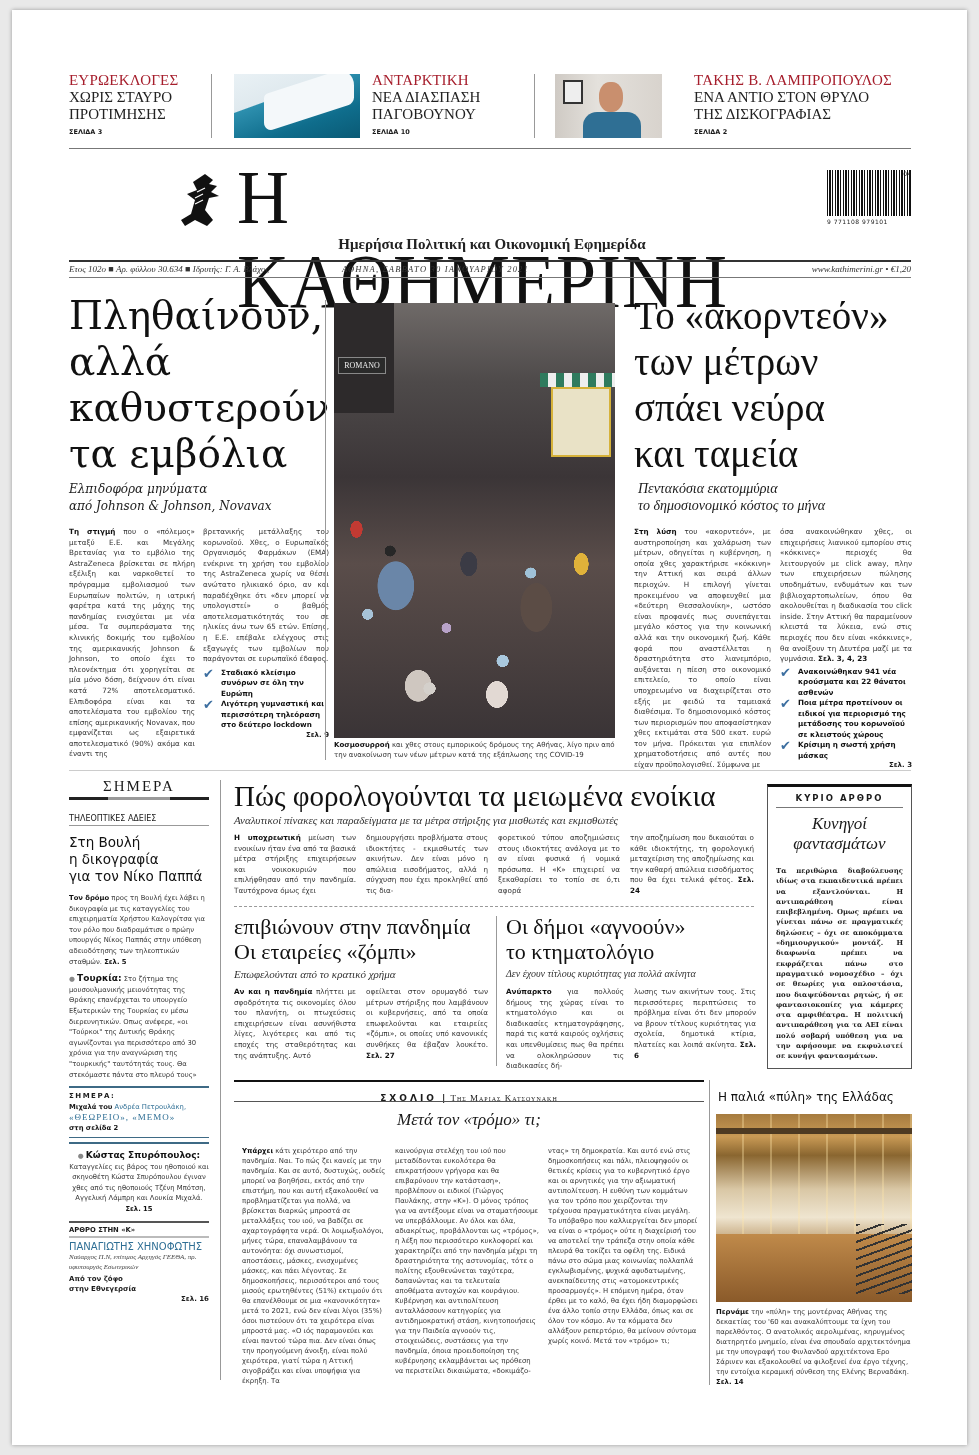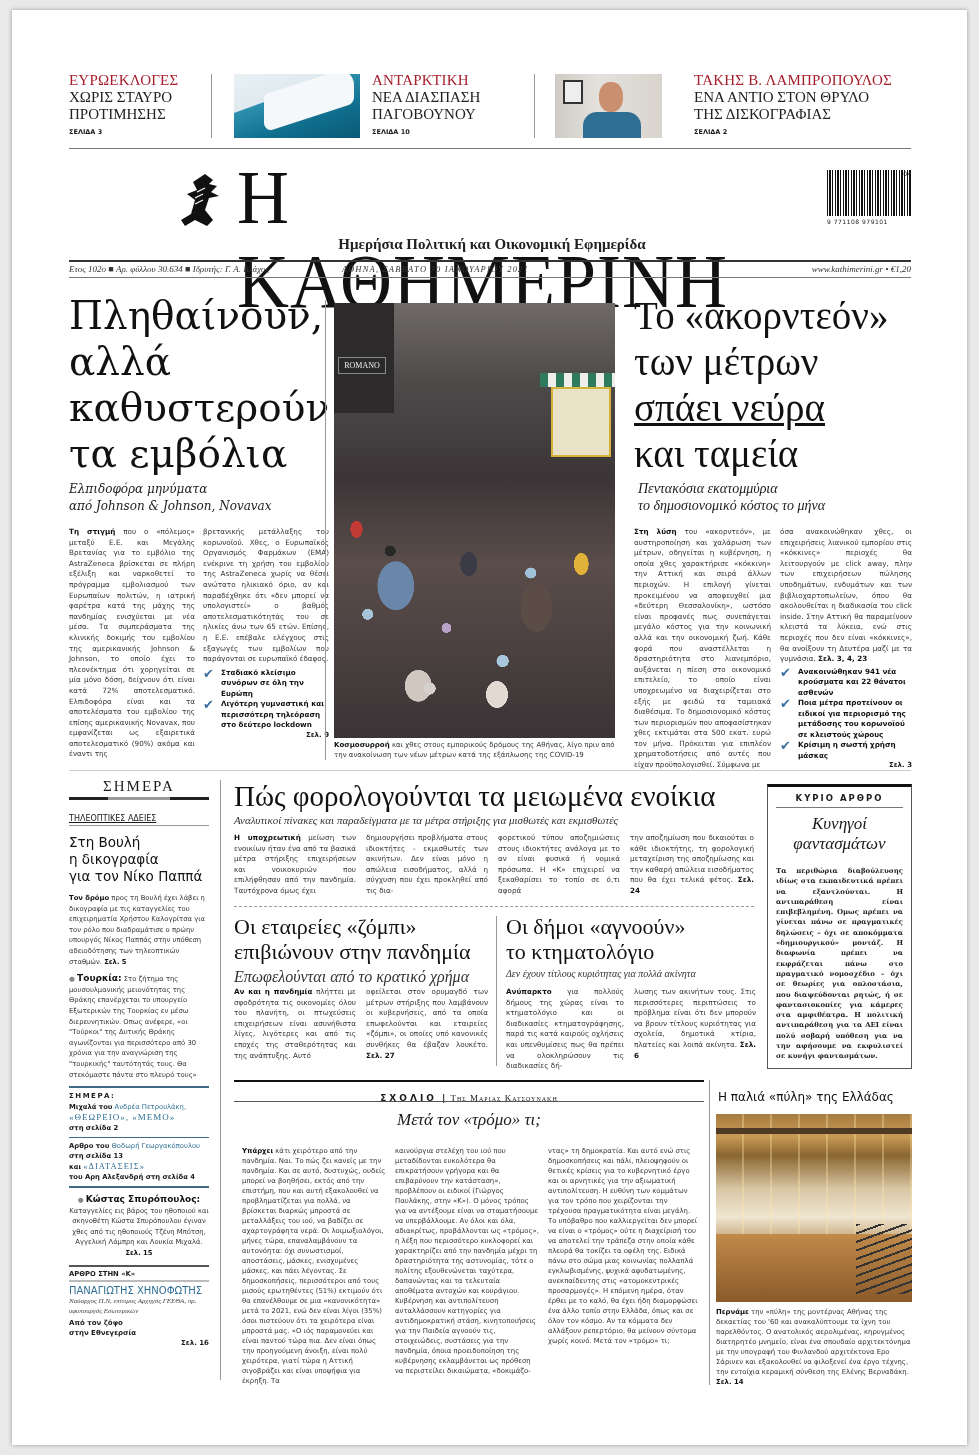--- a/index.html
+++ b/index.html
@@ -127,21 +127,21 @@
         radial-gradient(circle 10px at 60% 72%, #a9c8de 60%, transparent 62%),
         radial-gradient(circle 8px at 40% 60%, #b8a2c8 60%, transparent 62%),
         radial-gradient(circle 9px at 12% 55%, #a7c3d8 60%, transparent 62%),
         radial-gradient(circle 10px at 34% 82%, #d4d0cb 60%, transparent 62%);"></div>
   </div>
   <div class="abs body-txt" style="left:322px; top:731px; width:285px; font-size:7px; line-height:9.5px; text-align:left;"><b>Κοσμοσυρροή</b> <span>και χθες στους εμπορικούς δρόμους της Αθήνας, λίγο πριν από την ανακοίνωση των νέων μέτρων κατά της εξάπλωσης της COVID-19</span></div>
 
   <div class="abs" style="left:622px; top:283px; width:285px;">
     <div class="serif" style="font-size:39px; line-height:46px; color:#111;">Το «ακορντεόν»</div>
     <div class="serif" style="font-size:39px; line-height:46px; color:#111;">των μέτρων</div>
-    <div class="serif" style="font-size:39px; line-height:46px; color:#111;text-decoration:underline;">σπάει νεύρα</div>
+    <div class="serif" style="font-size:39px; line-height:46px; color:#111;">σπάει νεύρα</div>
     <div class="serif" style="font-size:39px; line-height:46px; color:#111;">και ταμεία</div>
     <div class="serif" style="font-size:14px; font-style:italic; line-height:17px; margin-top:3px; padding-left:4px;">Πεντακόσια εκατομμύρια</div>
     <div class="serif" style="font-size:14px; font-style:italic; line-height:17px; padding-left:4px;">το δημοσιονομικό κόστος το μήνα</div>
   </div>
   <div class="abs body-txt" style="left:622px; top:517px; width:137px;"><b>Στη λύση</b> <span>του «ακορντεόν», με αυστηροποίηση και χαλάρωση των μέτρων, οδηγείται η κυβέρνηση, η οποία χθες χαρακτήρισε «κόκκινη» την Αττική και σειρά άλλων περιοχών. Η επιλογή γίνεται προκειμένου να αποφευχθεί μια «δεύτερη Θεσσαλονίκη», ωστόσο είναι προφανές πως συνεπάγεται μεγάλο κόστος για την κοινωνική αλλά και την οικονομική ζωή. Κάθε φορά που αναστέλλεται η δραστηριότητα στο λιανεμπόριο, αυξάνεται η πίεση στο οικονομικό επιτελείο, το οποίο είναι υποχρεωμένο να διαχειρίζεται στο εξής με φειδώ τα ταμειακά διαθέσιμα. Το δημοσιονομικό κόστος των περιορισμών που αποφασίστηκαν χθες εκτιμάται στα 500 εκατ. ευρώ τον μήνα. Πρόκειται για επιπλέον χρηματοδοτήσεις από αυτές που είχαν προϋπολογισθεί. Σύμφωνα με</span></div>
   <div class="abs" style="left:768px; top:517px; width:132px;">
     <div class="body-txt"><span>όσα ανακοινώθηκαν χθες, οι επιχειρήσεις λιανικού εμπορίου στις «κόκκινες» περιοχές θα λειτουργούν με click away, πλην των επιχειρήσεων πώλησης υποδημάτων, ενδυμάτων και των βιβλιοχαρτοπωλείων, όπου θα ακολουθείται η διαδικασία του click inside. Στην Αττική θα παραμείνουν κλειστά τα λύκεια, ενώ στις περιοχές που δεν είναι «κόκκινες», θα ανοίξουν τη Δευτέρα μαζί με τα γυμνάσια.</span> <b>Σελ. 3, 4, 23</b></div>
     <div class="check" style="margin-top:2px;">
         <span class="ck">✔</span>
         <span>Ανακοινώθηκαν 941 νέα κρούσματα και 22 θάνατοι ασθενών</span>
@@ -155,42 +155,36 @@
         <span>Κρίσιμη η σωστή χρήση μάσκας</span>
       </div>
     <div class="sel">Σελ. 3</div>
   </div>
 
   <div class="hline" style="left:57px; top:760px; width:842px; background:#ccc;"></div>
 
   <div class="abs" style="left:57px; top:768px; width:140px;">
     <div class="serif" style="text-align:center; font-size:15px; letter-spacing:2px;">ΣΗΜΕΡΑ</div>
     <div style="height:3px; background: linear-gradient(90deg,#222 0 28%,#999 28% 72%,#222 72%); margin-top:2px;"></div>
-    <div class="sans" style="font-size:8px; margin-top:14px; border-bottom:1px solid #999; padding-bottom:2px;text-decoration:underline;">ΤΗΛΕΟΠΤΙΚΕΣ ΑΔΕΙΕΣ</div>
+    <div class="sans" style="font-size:8px; margin-top:14px; border-bottom:1px solid #999; padding-bottom:2px;">ΤΗΛΕΟΠΤΙΚΕΣ ΑΔΕΙΕΣ</div>
     <div class="sans" style="font-size:13.5px; line-height:17px; margin-top:8px; color:#111;">
       <div>Στη Βουλή</div>
       <div>η δικογραφία</div>
       <div>για τον Νίκο Παππά</div>
     </div>
     <div class="body-txt" style="margin-top:8px; text-align:left; font-size:6.8px;"><b>Τον δρόμο</b> <span>προς τη Βουλή έχει λάβει η δικογραφία με τις καταγγελίες του επιχειρηματία Χρήστου Καλογρίτσα για τον ρόλο που διαδραμάτισε ο πρώην υπουργός Νίκος Παππάς στην υπόθεση αδειοδότησης των τηλεοπτικών σταθμών.</span> <b>Σελ. 5</b></div>
     <div class="body-txt" style="margin-top:6px; text-align:left; font-size:6.8px;"><span style="color:#888;">●</span> <b style="font-size:9px;">Τουρκία:</b> <span>Στο ζήτημα της μουσουλμανικής μειονότητας της Θράκης επανέρχεται το υπουργείο Εξωτερικών της Τουρκίας εν μέσω διερευνητικών. Οπως ανέφερε, «οι "Τούρκοι" της Δυτικής Θράκης αγωνίζονται για περισσότερο από 30 χρόνια για την αναγνώριση της "τουρκικής" ταυτότητάς τους. Θα στεκόμαστε πάντα στο πλευρό τους»</span></div>
     <div style="height:2px; background:#3e6a85; margin-top:6px;"></div>
     <div class="sans" style="font-size:7px; font-weight:bold; letter-spacing:1.5px; margin-top:4px;">ΣΗΜΕΡΑ:</div>
     <div class="sans" style="font-size:6.8px; line-height:10px; margin-top:2px;">
       <b>Μιχαλά του</b> <span class="blue">Ανδρέα Πετρουλάκη,</span><br>
       <span class="blue serif" style="font-size:9px; letter-spacing:1px;">«ΘΕΩΡΕΙΟ», «ΜΕΜΟ»</span><br>
       <b>στη σελίδα 2</b>
     </div>
     <div style="height:1px; background:#3e6a85; margin-top:4px;"></div>
-    <div class="sans" style="font-size:6.8px; line-height:10px; margin-top:3px;">
-      <b>Αρθρο του</b> <span class="blue">Θοδωρή Γεωργακόπουλου</span><br>
-      <b>στη σελίδα 13</b><br>
-      <b>και</b> <span class="blue serif" style="font-size:8.5px; letter-spacing:1px;">«ΔΙΑΤΑΣΕΙΣ»</span><br>
-      <b>του Αρη Αλεξανδρή στη σελίδα 4</b>
-    </div>
     <div style="height:2px; background:#3e6a85; margin-top:4px;"></div>
     <div class="body-txt" style="margin-top:6px; text-align:center; font-size:6.8px;"><span style="color:#888;">●</span> <b style="font-size:9px;">Κώστας Σπυρόπουλος:</b> <span>Καταγγελίες εις βάρος του ηθοποιού και σκηνοθέτη Κώστα Σπυρόπουλου έγιναν χθες από τις ηθοποιούς Τζένη Μπότση, Αγγελική Λάμπρη και Λουκία Μιχαλά.</span> <b>Σελ. 15</b></div>
     <div style="height:2px; background:#555; margin-top:6px;"></div>
     <div class="sans" style="font-size:6.8px; font-weight:bold; margin-top:3px; border-bottom:2px solid #bbb; padding-bottom:2px;">ΑΡΘΡΟ ΣΤΗΝ «Κ»</div>
     <div class="sans blue" style="font-size:10px; margin-top:3px;">ΠΑΝΑΓΙΩΤΗΣ ΧΗΝΟΦΩΤΗΣ</div>
     <div class="serif" style="font-size:7px; font-style:italic; color:#444; line-height:10px;">Ναύαρχος Π.Ν, επίτιμος Αρχηγός ΓΕΕΘΑ, πρ. υφυπουργός Εσωτερικών</div>
     <div class="sans" style="font-size:7px; font-weight:bold; line-height:10.5px; margin-top:2px;">
       <div>Από τον ζόφο</div>
       <div>στην Εθνεγερσία</div>
     </div>
@@ -202,23 +196,23 @@
     <div class="serif" style="font-size:29px; line-height:32px; color:#111;">Πώς φορολογούνται τα μειωμένα ενοίκια</div>
     <div class="serif" style="font-size:11px; font-style:italic; color:#333; margin-top:2px;">Αναλυτικοί πίνακες και παραδείγματα με τα μέτρα στήριξης για μισθωτές και εκμισθωτές</div>
   </div>
   <div class="abs body-txt" style="left:222px; top:823px; width:122px;"><b>Η υποχρεωτική</b> <span>μείωση των ενοικίων ήταν ένα από τα βασικά μέτρα στήριξης επιχειρήσεων και νοικοκυριών που επιλήφθησαν από την πανδημία. Ταυτόχρονα όμως έχει</span></div>
   <div class="abs body-txt" style="left:354px; top:823px; width:122px;">δημιουργήσει προβλήματα στους ιδιοκτήτες - εκμισθωτές των ακινήτων. Δεν είναι μόνο η απώλεια εισοδήματος, αλλά η σύγχυση που έχει προκληθεί από τις δια-</div>
   <div class="abs body-txt" style="left:486px; top:823px; width:122px;">φορετικού τύπου αποζημιώσεις στους ιδιοκτήτες ανάλογα με το αν είναι φυσικά ή νομικά πρόσωπα. Η «Κ» επιχειρεί να ξεκαθαρίσει το τοπίο σε ό,τι αφορά</div>
   <div class="abs body-txt" style="left:618px; top:823px; width:124px;"><span>την αποζημίωση που δικαιούται ο κάθε ιδιοκτήτης, τη φορολογική μεταχείριση της αποζημίωσης και την καθαρή απώλεια εισοδήματος που θα έχει τελικά φέτος.</span> <b>Σελ. 24</b></div>
   <div class="hline" style="left:222px; top:896px; width:520px; background:none; border-top:1px dashed #999;"></div>
 
   <div class="abs" style="left:222px; top:904px; width:255px;">
+    <div class="serif" style="font-size:22px; line-height:25px; color:#111;">επιβιώνουν στην πανδημία</div>
     <div class="serif" style="font-size:22px; line-height:25px; color:#111;">Οι εταιρείες «ζόμπι»</div>
-    <div class="serif" style="font-size:22px; line-height:25px; color:#111;">επιβιώνουν στην πανδημία</div>
-    <div class="serif" style="font-size:16px; font-style:italic; color:#333; margin-top:4px;">Επωφελούνται από το κρατικό χρήμα</div>
+    <div class="serif" style="font-size:11px; font-style:italic; color:#333; margin-top:4px;">Επωφελούνται από το κρατικό χρήμα</div>
   </div>
   <div class="abs body-txt" style="left:222px; top:977px; width:122px;"><b>Αν και η πανδημία</b> <span>πλήττει με σφοδρότητα τις οικονομίες όλου του πλανήτη, οι πτωχεύσεις επιχειρήσεων είναι ασυνήθιστα λίγες, λιγότερες και από τις εποχές της σταθερότητας και της ανάπτυξης. Αυτό</span></div>
   <div class="abs body-txt" style="left:354px; top:977px; width:122px;"><span>οφείλεται στον ορυμαγδό των μέτρων στήριξης που λαμβάνουν οι κυβερνήσεις, από τα οποία επωφελούνται και εταιρείες «ζόμπι», οι οποίες υπό κανονικές συνθήκες θα έβαζαν λουκέτο.</span> <b>Σελ. 27</b></div>
   <div class="vline" style="left:484px; top:906px; height:150px;"></div>
 
   <div class="abs" style="left:494px; top:904px; width:250px;">
     <div class="serif" style="font-size:22px; line-height:25px; color:#111;">Οι δήμοι «αγνοούν»</div>
     <div class="serif" style="font-size:22px; line-height:25px; color:#111;">το κτηματολόγιο</div>
     <div class="serif" style="font-size:10px; font-style:italic; color:#333; margin-top:4px;">Δεν έχουν τίτλους κυριότητας για πολλά ακίνητα</div>
   </div>

